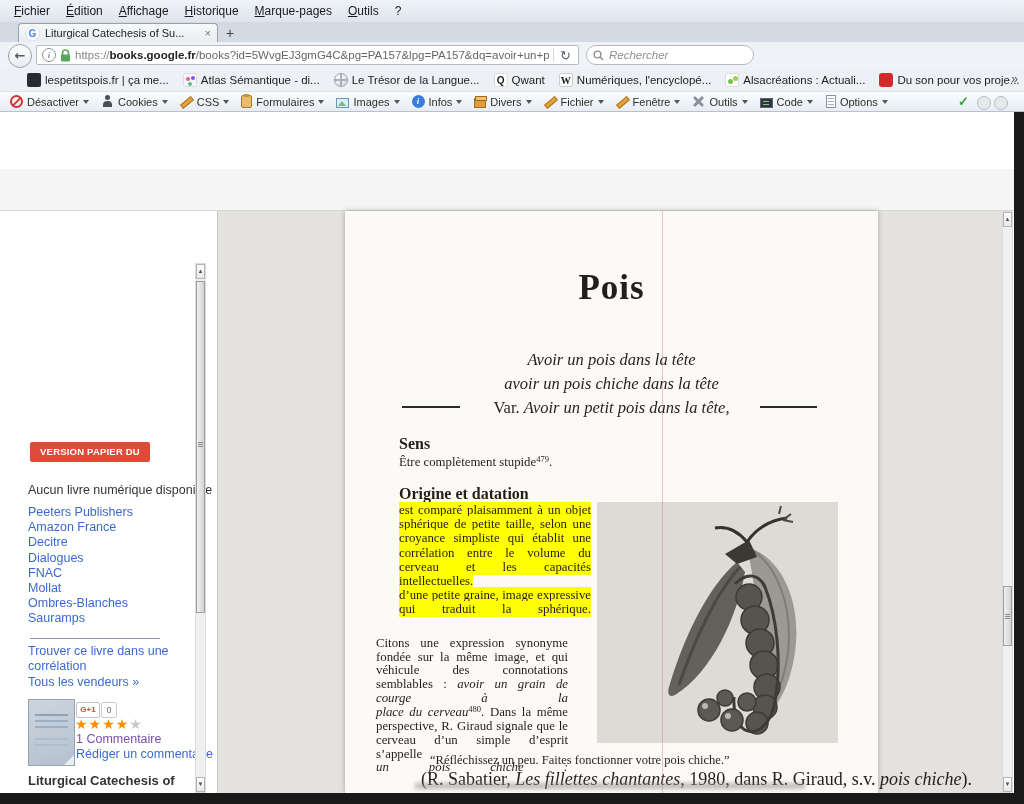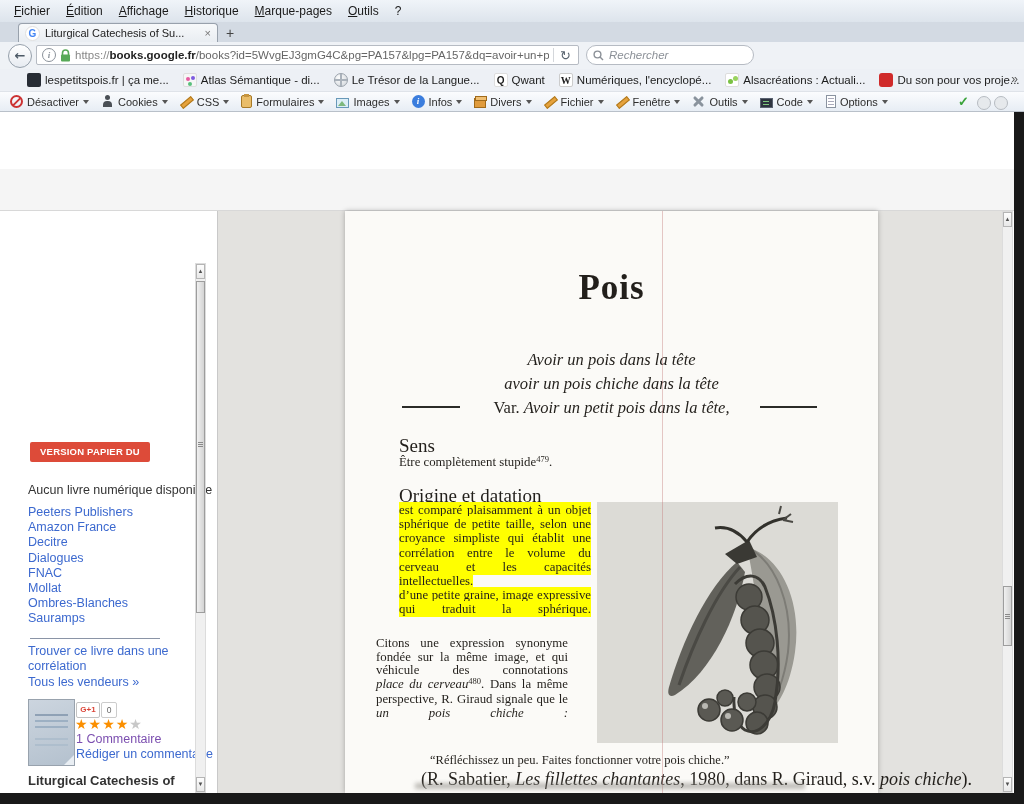--- a/index.html
+++ b/index.html
@@ -105,21 +105,21 @@
   .gbtn.icon{padding:0}
   
   #viewer{left:217px;top:211px;width:786px;height:582px;background:#e3e2df;border-left:1px solid #c9c9c9;box-sizing:border-box}
   #bookpage{left:345px;top:211px;width:533px;height:582px;background:#fbfaf7;box-shadow:0 0 5px rgba(0,0,0,.28)}
   #fold-line{left:662px;top:211px;width:1px;height:582px;background:rgba(196,120,120,.40)}
   .serif{font-family:"Liberation Serif","DejaVu Serif",serif;color:#221f1b}
   #pg-title{left:345px;top:268px;width:533px;text-align:center;font-size:35px;font-weight:bold;letter-spacing:1px}
   #variants{left:345px;top:348px;width:533px;text-align:center;font-size:16.5px;line-height:24px}
   .vline .it{font-style:italic}
   .dashrule{height:2px;background:#2b2b28}
-  .bheading{font-size:19px;font-weight:normal}
+  .bheading{font-size:16px;font-weight:bold}
   .bline{font-size:12.8px}
   .just{text-align:justify;text-align-last:justify}
   #para1 .bline{line-height:14.2px}
   #para2 .bline{line-height:13.7px}
   .hl{background:#ffff00;padding:1px 0;box-decoration-break:clone}
   .it{font-style:italic}
   .sup{font-size:8.5px;position:relative;top:-4px}
   #illustration{left:597px;top:502px;width:241px;height:241px}
   #page-bottom-blur{left:415px;top:783px;width:390px;height:6px;background:#8d8a84;opacity:.55;filter:blur(2px)}
   
@@ -487,22 +487,24 @@
     <div class="bline just"><span class="hl">croyance simpliste qui établit une</span></div>
     <div class="bline just"><span class="hl">corrélation entre le volume du</span></div>
     <div class="bline just"><span class="hl">cerveau et les capacités intellectuelles.</span></div>
     <div class="bline just"><span class="hl">d’une petite graine, image expressive</span></div>
     <div class="bline just"><span class="hl">qui traduit la sphérique.</span></div>
   </div>
 <div id="para2" class="abs serif" style="left:376px;top:637px;width:192px">
     <div class="bline just"><span>Citons une expression synonyme</span></div>
     <div class="bline just"><span>fondée sur la même image, et qui</span></div>
     <div class="bline just"><span>véhicule des connotations</span></div>
+    <div class="bline just"><span>semblables : </span><span class="it">avoir un grain de courge à la</span></div>
     <div class="bline just"><span class="it">place du cerveau</span><span class="sup">480</span><span>. Dans la même</span></div>
     <div class="bline just"><span>perspective, R. Giraud signale que le</span></div>
+    <div class="bline just"><span>cerveau d’un simple d’esprit s’appelle</span></div>
     <div class="bline just"><span class="it">un pois chiche :</span></div>
   </div>
 <div class="abs serif" style="left:430px;top:753px;font-size:12.5px">“Réfléchissez un peu. Faites fonctionner votre pois chiche.”</div>
 <div id="quote2" class="abs serif" style="left:421px;top:769px;font-size:18px">
     <div><span>(R. Sabatier, </span><span class="it">Les fillettes chantantes</span><span>, 1980, dans R. Giraud, s.v. </span><span class="it">pois chiche</span><span>).</span></div>
   </div>
 
 <svg id="illustration" class="abs" viewBox="0 0 241 241">
   <rect width="241" height="241" fill="#dcdbd6"></rect>
   <path d="M150 45 C185 55 205 100 198 150 C193 185 180 205 172 210 C168 170 160 90 150 45Z" fill="#9a9992"></path>

